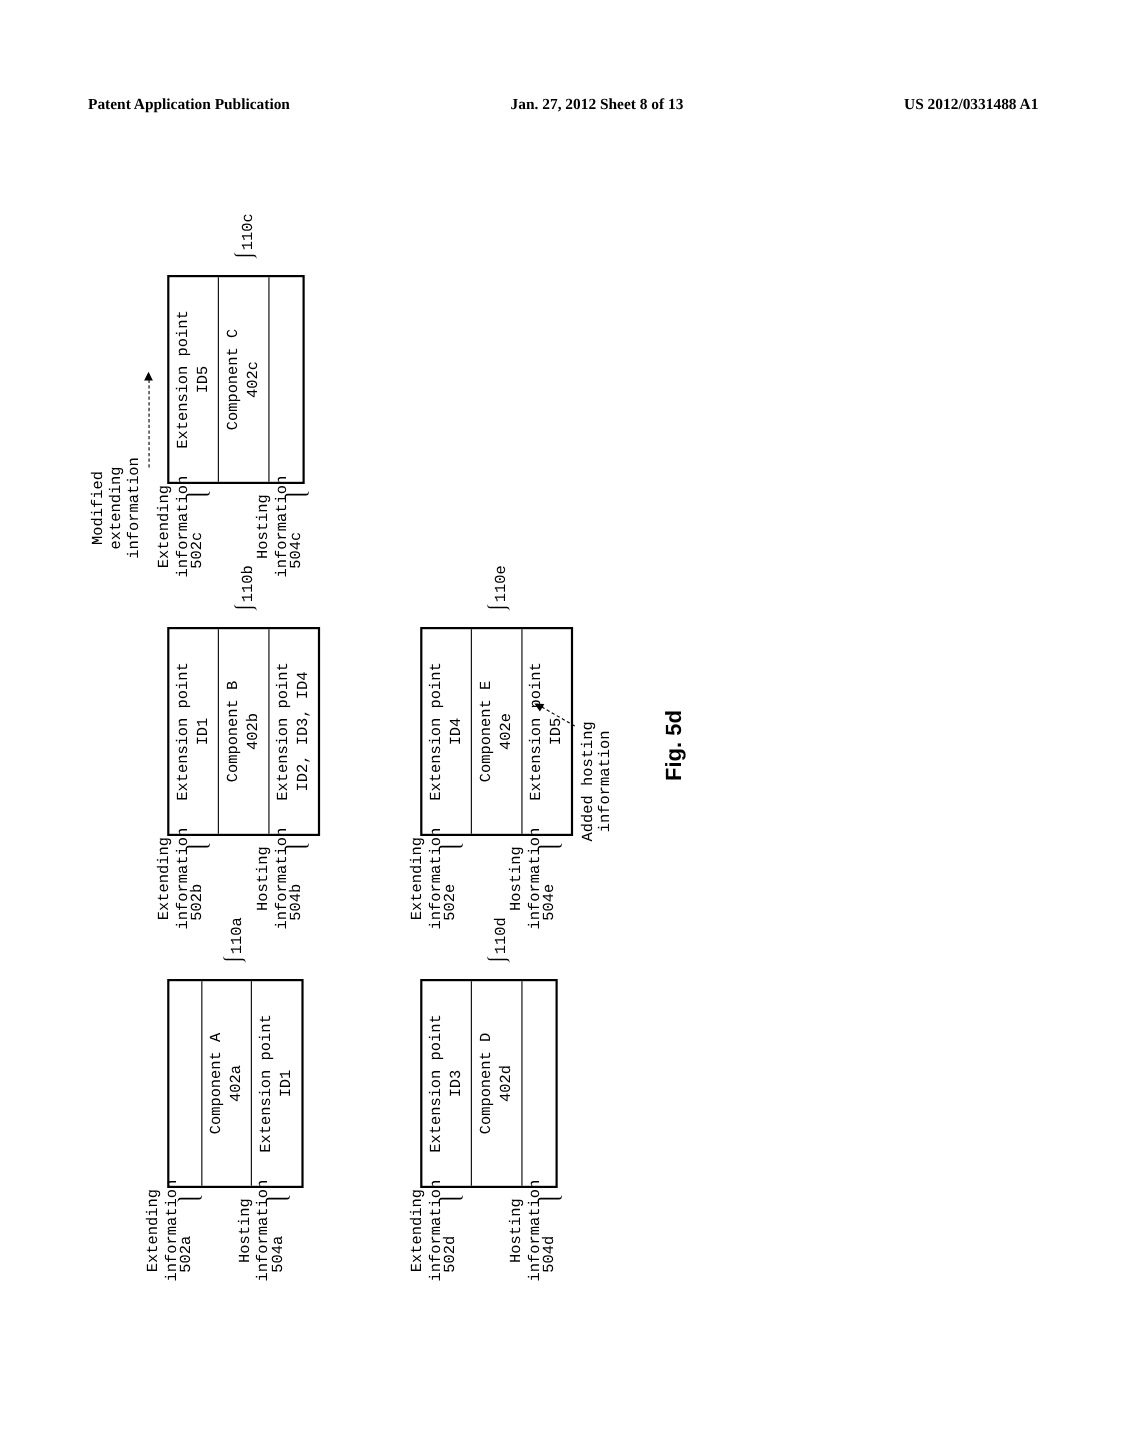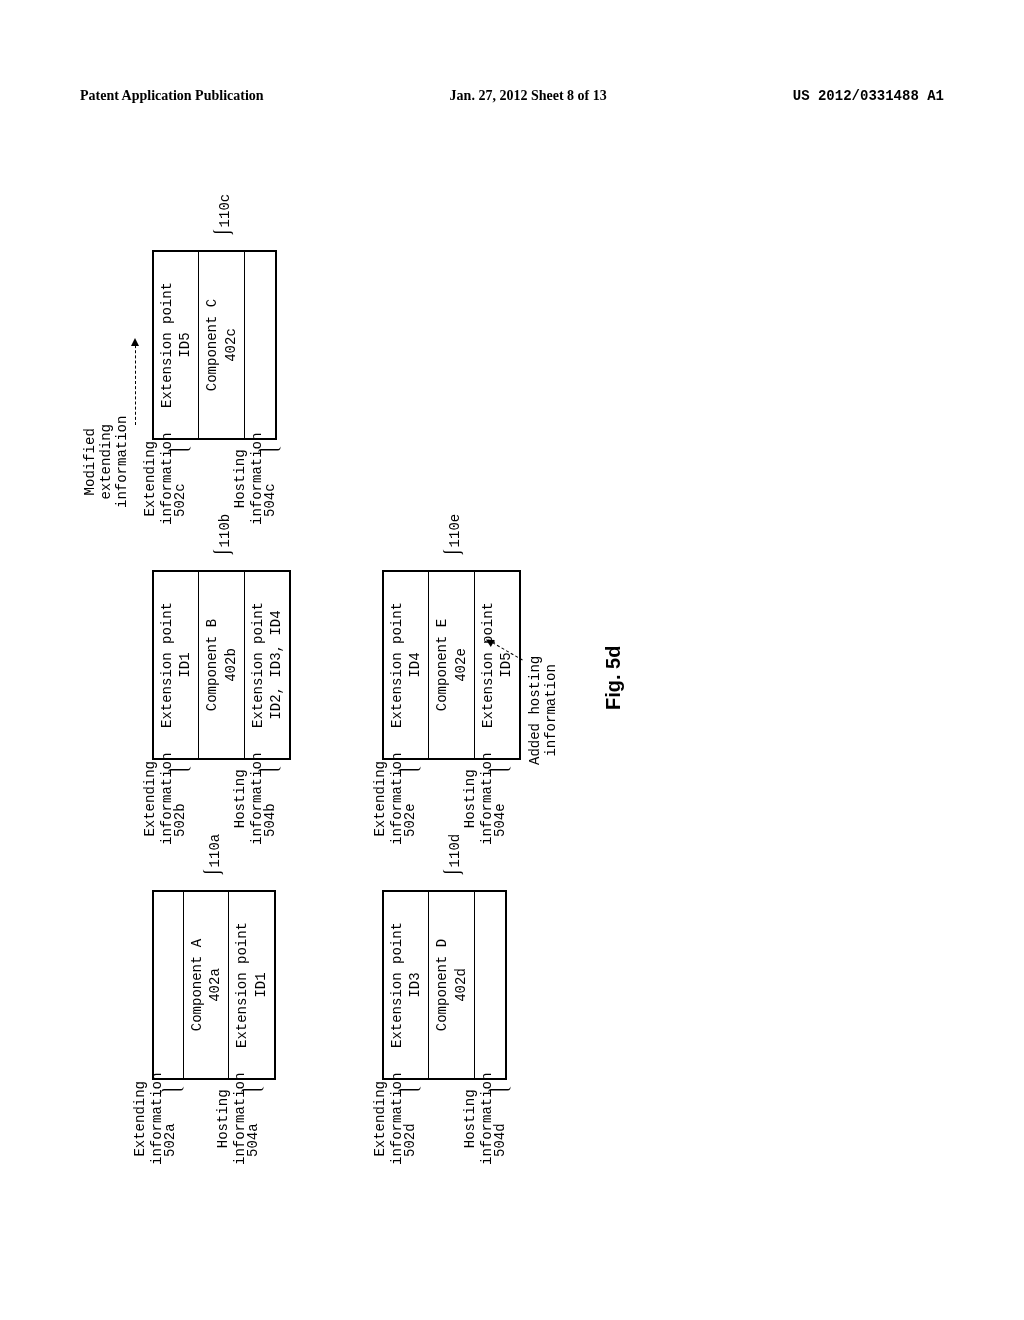--- a/index.html
+++ b/index.html
@@ -26,21 +26,21 @@
       font-weight: bold;
     }
     .header-left {
       font-family: 'Times New Roman', serif;
       text-align: right;
     }
     .header-center {
       font-family: 'Times New Roman', serif;
     }
     .header-right {
-      font-family: Liberation Mono, monospace;
+      font-family: Liberation Serif, serif;
     }
     .diagram-container {
       position: absolute;
       top: 50%;
       left: 50%;
       transform: translate(-50%, -50%) rotate(-90deg);
       width: 1000px;
       height: 800px;
     }
     .component-box {

